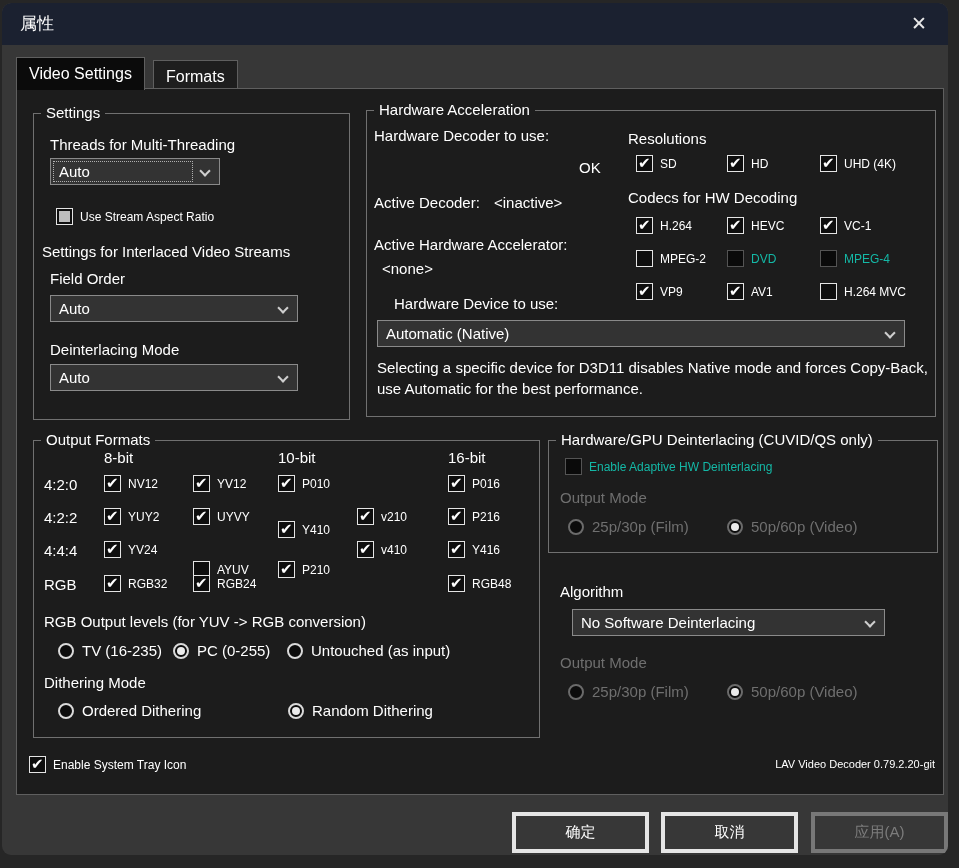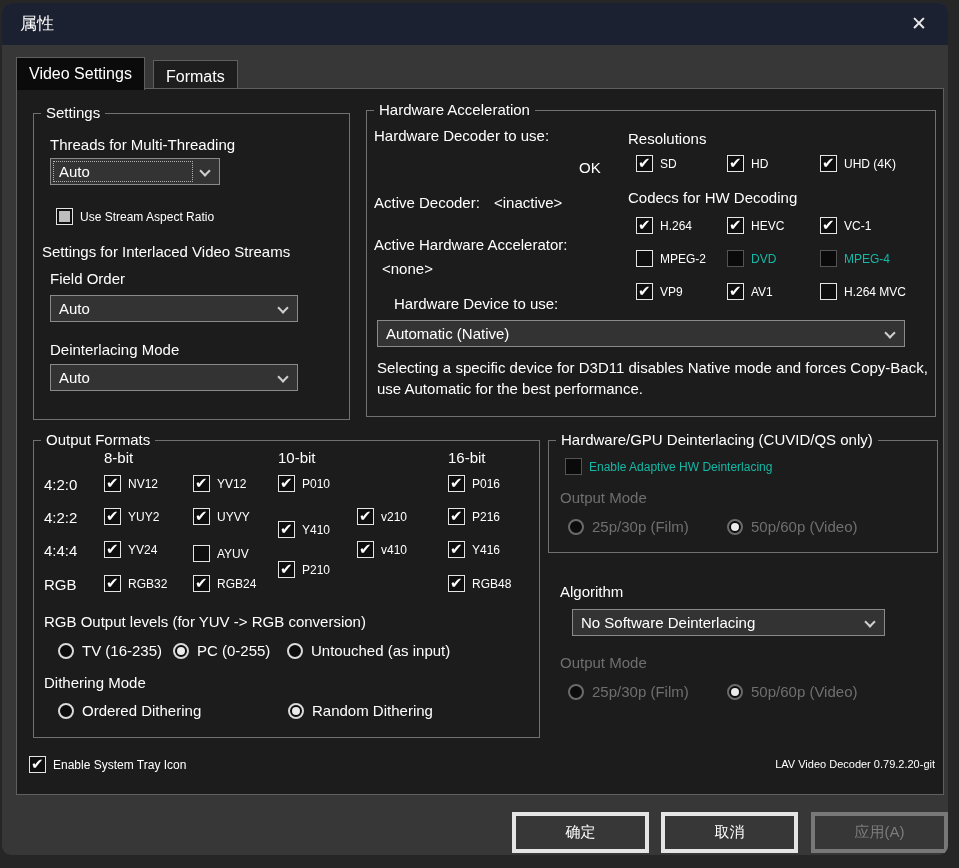--- a/index.html
+++ b/index.html
@@ -209,21 +209,21 @@
       </div>
       <div class="cbrow abs" style="left:431px;top:419px;">
         <span class="cb checked"></span>
         <span>P216</span>
       </div>
 
       <div class="cbrow abs" style="left:87px;top:452px;">
         <span class="cb checked"></span>
         <span>YV24</span>
       </div>
-      <div class="cbrow abs" style="left:176px;top:456px;">
+      <div class="cbrow abs" style="left:176px;top:472px;">
         <span class="cb"></span>
         <span>AYUV</span>
       </div>
       <div class="cbrow abs" style="left:261px;top:432px;">
         <span class="cb checked"></span>
         <span>Y410</span>
       </div>
       <div class="cbrow abs" style="left:340px;top:452px;">
         <span class="cb checked"></span>
         <span>v410</span>

